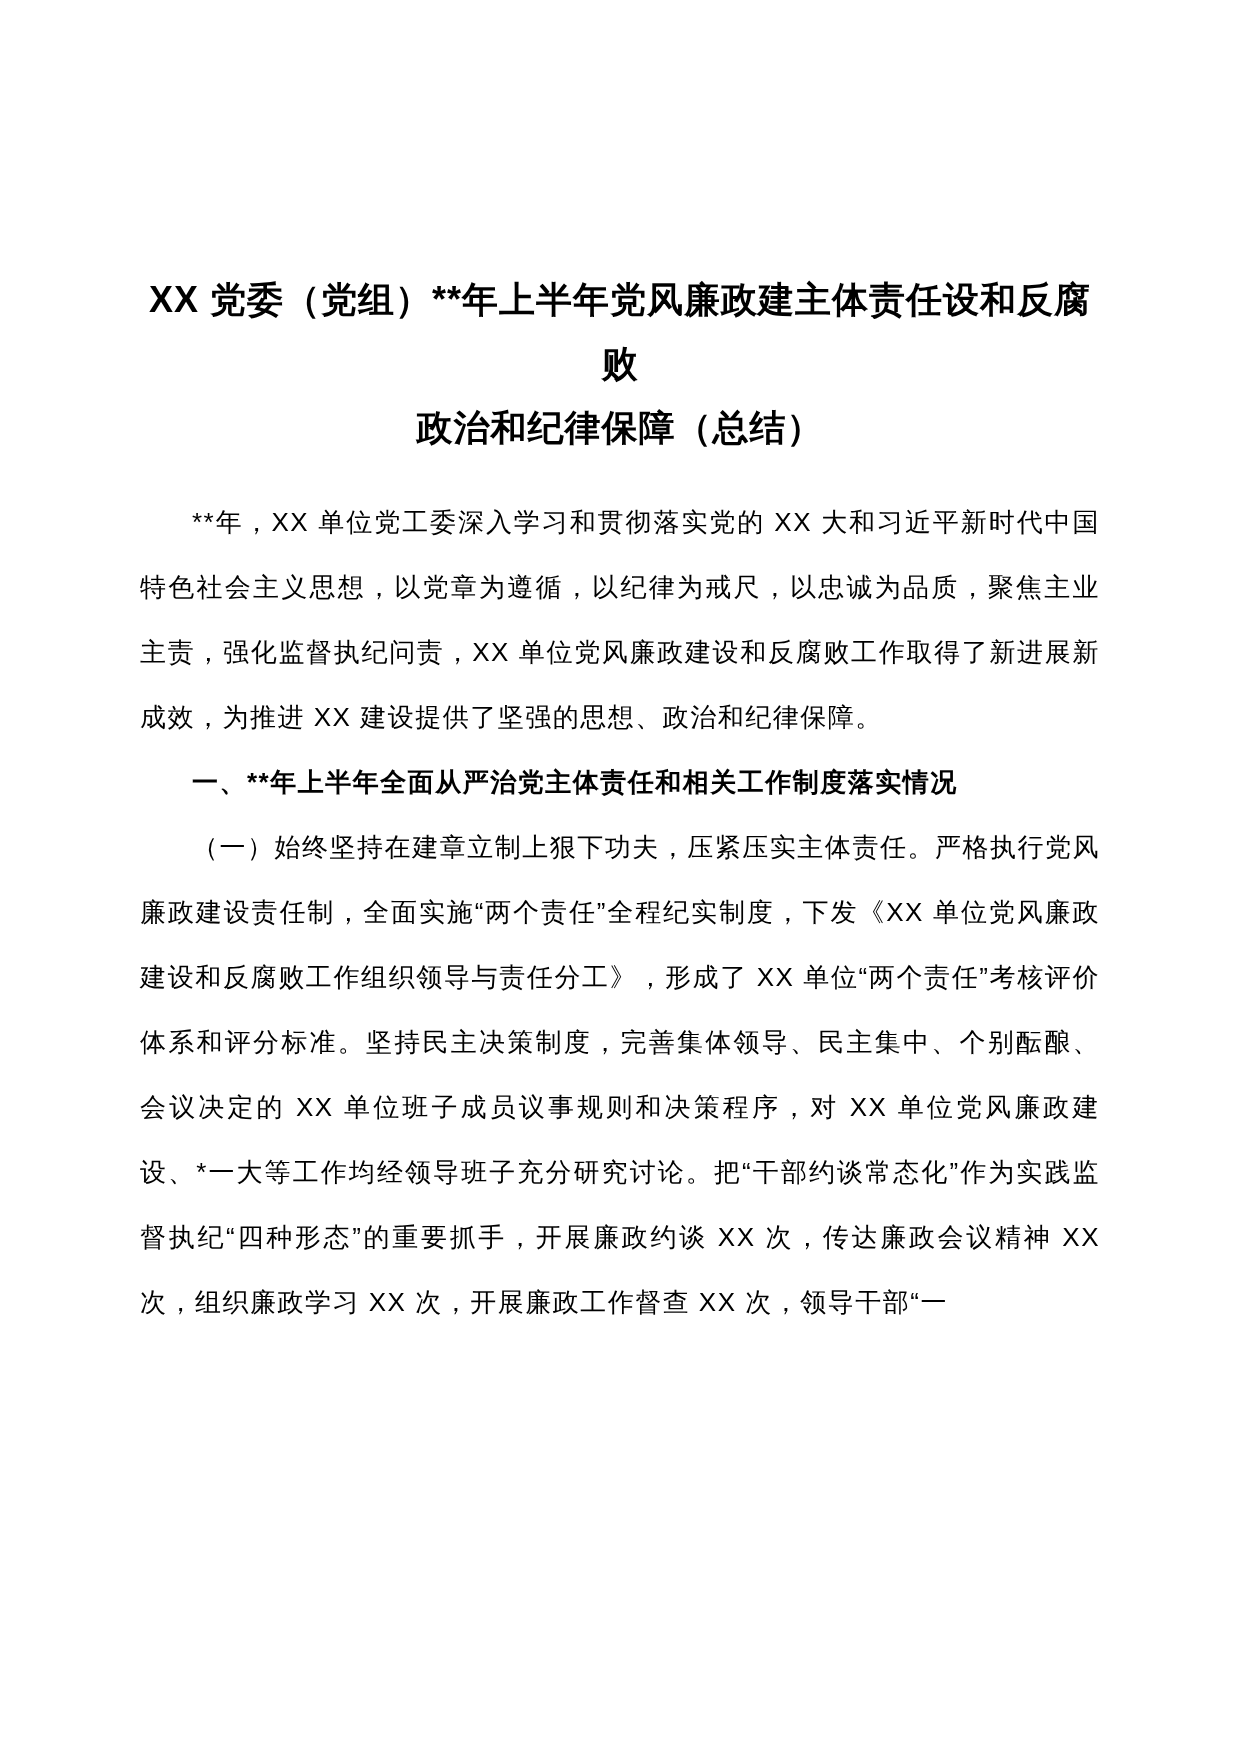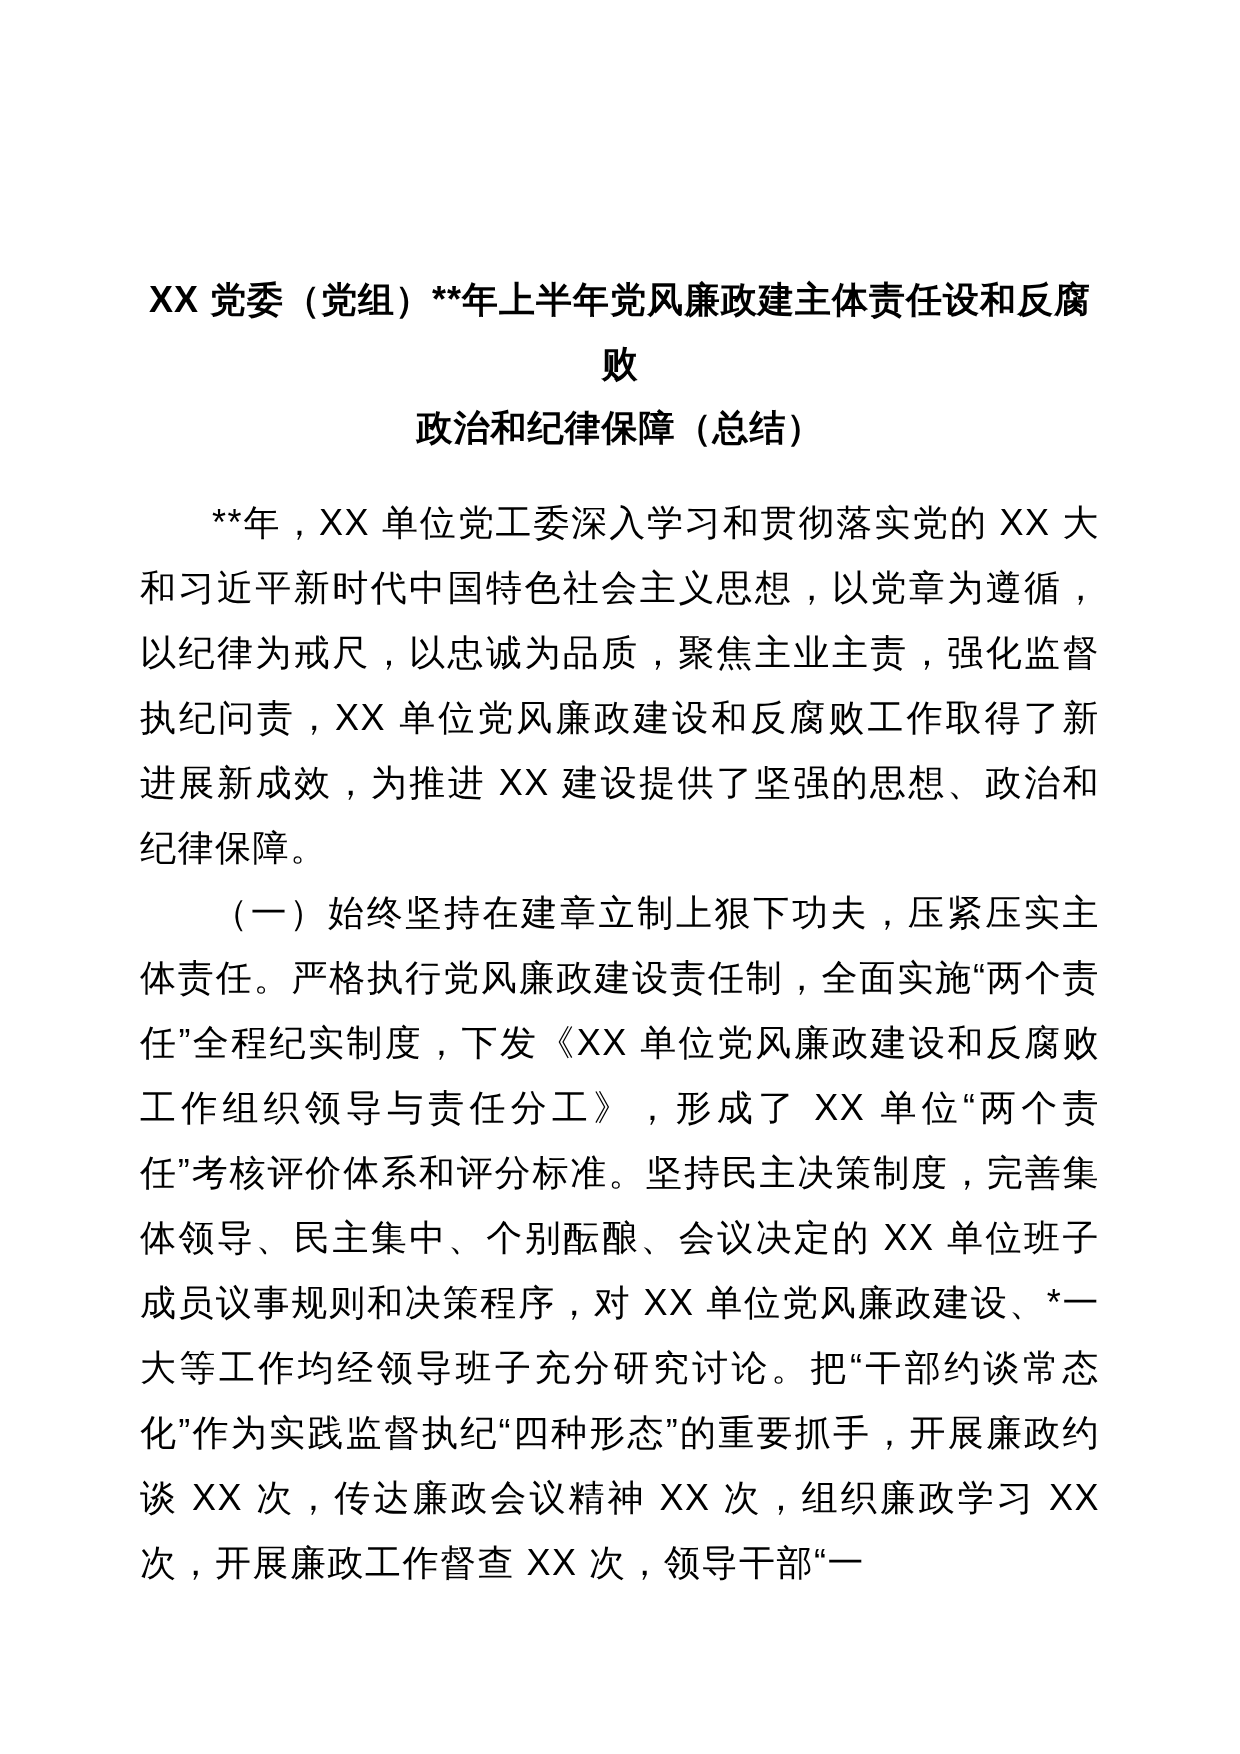--- a/index.html
+++ b/index.html
@@ -28,21 +28,21 @@
     line-height: 64px;
     text-align: center;
     letter-spacing: 1px;
   }
   .title-line {
     display: block;
   }
   .body-para,
   .section-heading {
     margin: 0;
-    font-size: 36px;
+    font-size: 26px;
     line-height: 65px;
     text-align: justify;
     text-justify: inter-ideograph;
     text-indent: 2em;
     letter-spacing: 1.5px;
   }
   .body-para {
     font-weight: normal;
   }
   .section-heading {
@@ -53,15 +53,16 @@
 <body>
 
 <div class="page">
   <h1 class="doc-title">
     <span class="title-line">XX 党委（党组）**年上半年党风廉政建主体责任设和反腐败</span>
     <span class="title-line">政治和纪律保障（总结）</span>
   </h1>
 
   <p class="body-para">**年，XX 单位党工委深入学习和贯彻落实党的 XX 大和习近平新时代中国特色社会主义思想，以党章为遵循，以纪律为戒尺，以忠诚为品质，聚焦主业主责，强化监督执纪问责，XX 单位党风廉政建设和反腐败工作取得了新进展新成效，为推进 XX 建设提供了坚强的思想、政治和纪律保障。</p>
 
+  <h2 class="section-heading">一、**年上半年全面从严治党主体责任和相关工作制度落实情况</h2>
 
   <p class="body-para">（一）始终坚持在建章立制上狠下功夫，压紧压实主体责任。严格执行党风廉政建设责任制，全面实施“两个责任”全程纪实制度，下发《XX 单位党风廉政建设和反腐败工作组织领导与责任分工》，形成了 XX 单位“两个责任”考核评价体系和评分标准。坚持民主决策制度，完善集体领导、民主集中、个别酝酿、会议决定的 XX 单位班子成员议事规则和决策程序，对 XX 单位党风廉政建设、*一大等工作均经领导班子充分研究讨论。把“干部约谈常态化”作为实践监督执纪“四种形态”的重要抓手，开展廉政约谈 XX 次，传达廉政会议精神 XX 次，组织廉政学习 XX 次，开展廉政工作督查 XX 次，领导干部“一</p>
 </div>
 
 </body></html>

